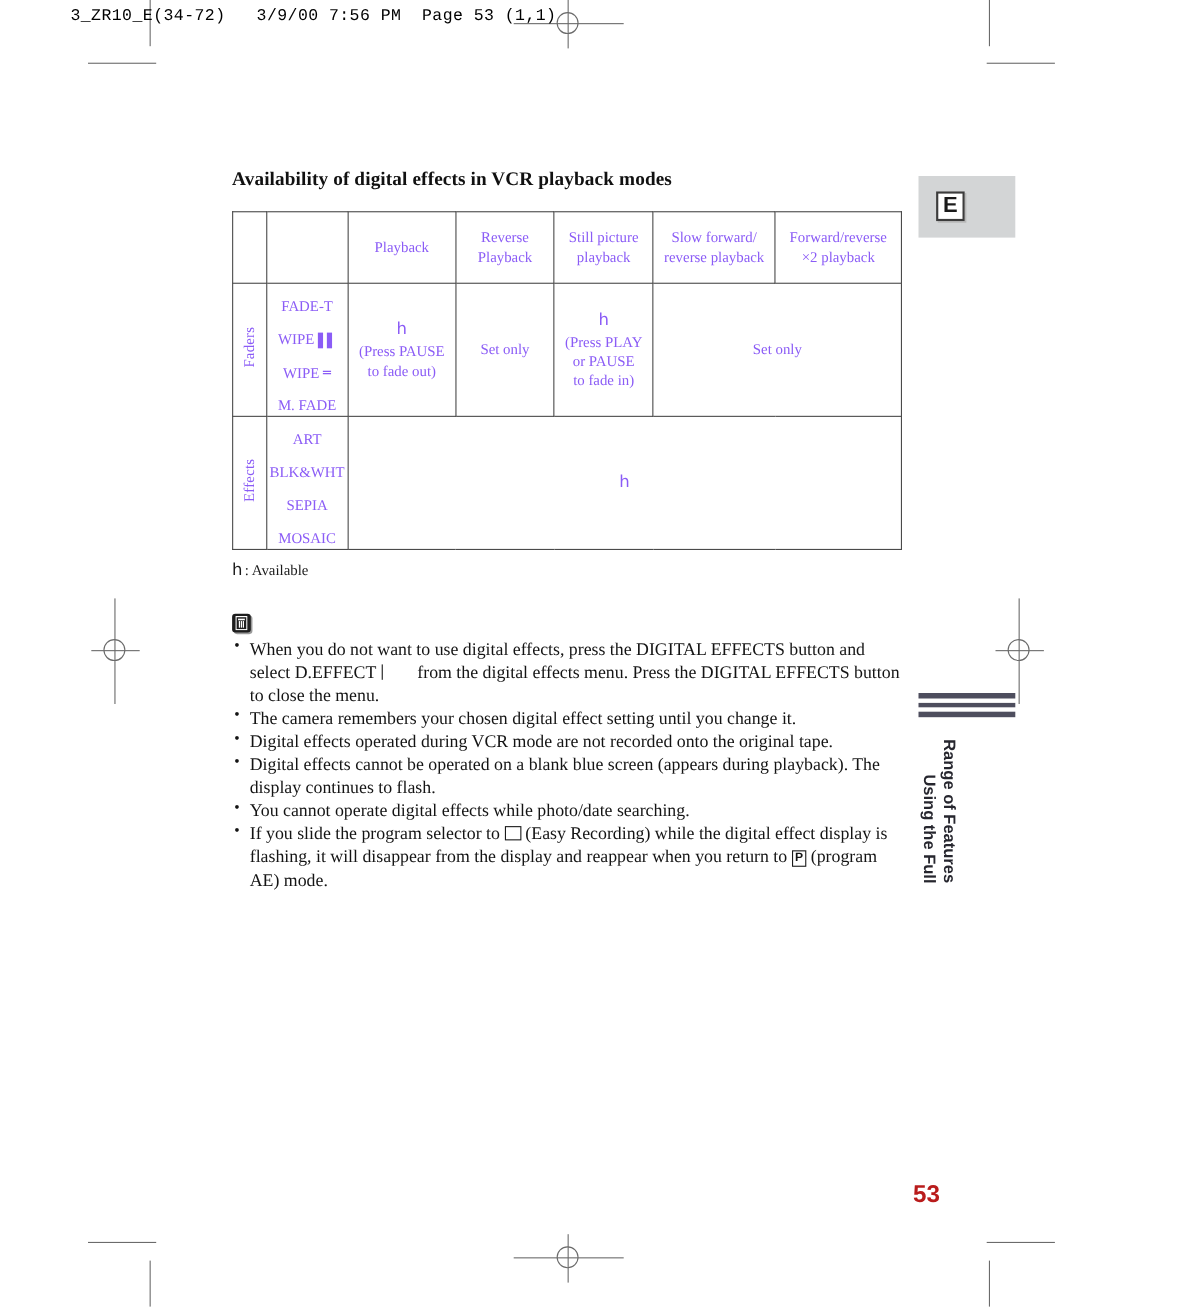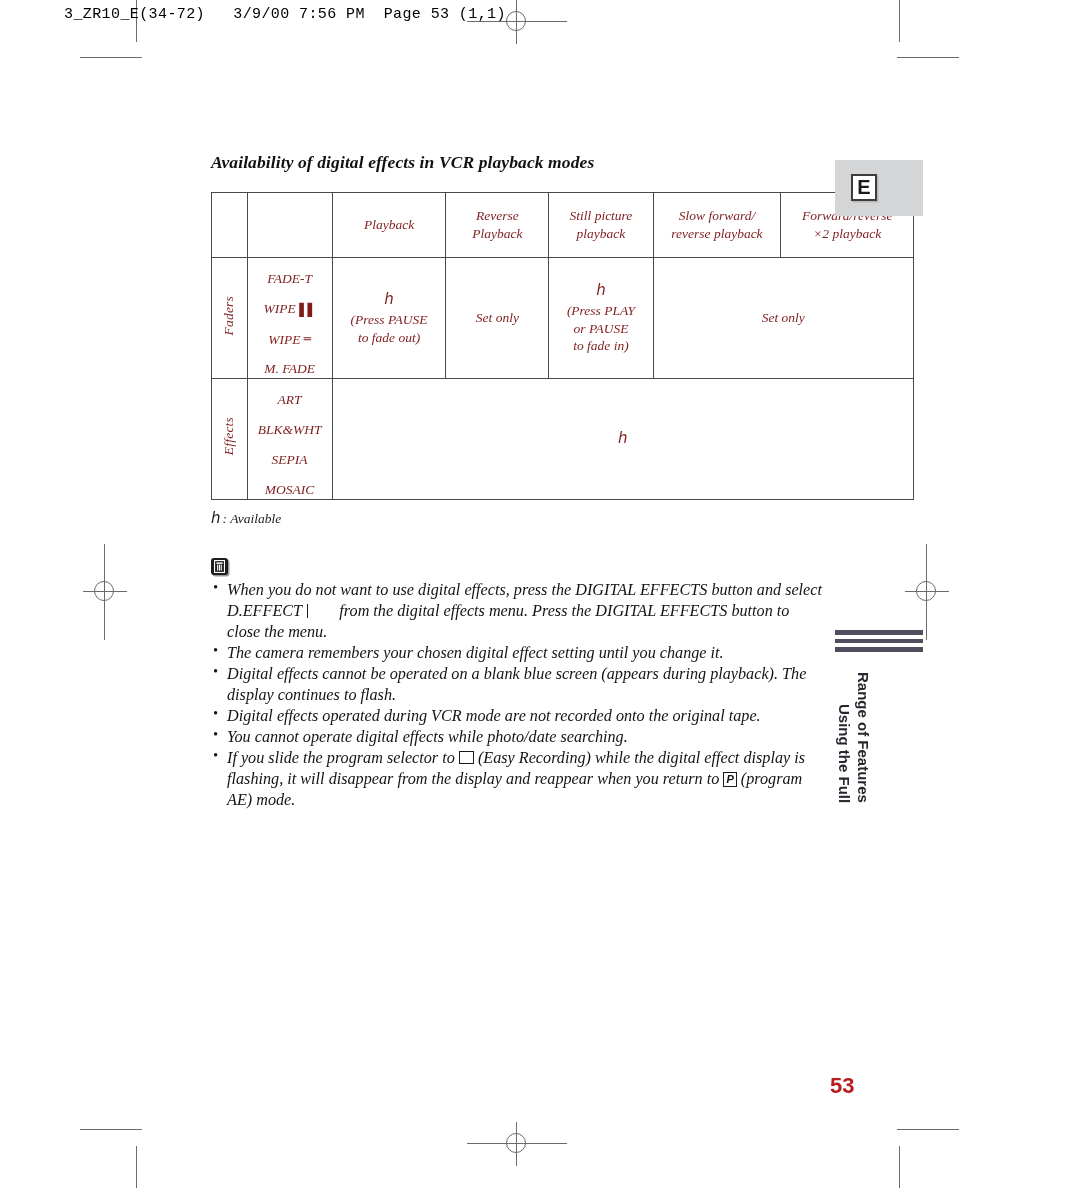--- a/index.html
+++ b/index.html
@@ -50,39 +50,38 @@
     color: #000000;
     white-space: pre;
   }
 
   
   .content {
     position: absolute;
     left: 211px;
     top: 152px;
     width: 612px;
-    font-style: italic;
   }
 
   h1.section-title {
     font-family: "Liberation Serif", serif;
     font-weight: bold;
     font-size: 17.5px;
     margin: 0 0 19px 0;
     letter-spacing: 0.1px;
     color: #111;
   }
 
   
   table.avail {
     border-collapse: collapse;
-    width: 703px;
+    width: 609px;
     table-layout: fixed;
     font-size: 13.5px;
-    color: #7f1d1d;
+    color: #8b5cf6;
   }
   table.avail td, table.avail th {
     border: 1px solid #4a4a4a;
     text-align: center;
     vertical-align: middle;
     font-weight: normal;
     padding: 0;
     line-height: 1.32;
   }
   .col-cat   { width: 30px; }
@@ -399,22 +398,22 @@
         <rect x="2.4" y="2.4" width="6.2" height="1.5" fill="#ffffff"></rect>
         <rect x="3.1" y="4.6" width="1.1" height="6" fill="#ffffff"></rect>
         <rect x="4.9" y="4.6" width="1.1" height="6" fill="#ffffff"></rect>
         <rect x="6.7" y="4.6" width="1.1" height="6" fill="#ffffff"></rect>
       </svg>
     </div>
 
     <ul class="notes">
       <li><span>When you do not want to use digital effects, press the DIGITAL EFFECTS button and select D.EFFECT</span> <span class="bar-sep"></span><span class="gapsym"></span><span>from the digital effects menu. Press the DIGITAL EFFECTS button to close the menu.</span></li>
       <li><span>The camera remembers your chosen digital effect setting until you change it.</span></li>
+      <li><span>Digital effects operated during VCR mode are not recorded onto the original tape.</span></li>
       <li><span>Digital effects cannot be operated on a blank blue screen (appears during playback). The display continues to flash.</span></li>
-      <li><span>Digital effects operated during VCR mode are not recorded onto the original tape.</span></li>
       <li><span>You cannot operate digital effects while photo/date searching.</span></li>
       <li><span>If you slide the program selector to</span> <span class="sqglyph"></span> <span>(Easy Recording) while the digital effect display is flashing, it will disappear from the display and reappear when you return to</span> <span class="boxglyph">P</span> <span>(program AE) mode.</span></li>
     </ul>
   </div>
 </div>
 
 <div class="tab-e">
   <div class="e-box">E</div>
 </div>
 

